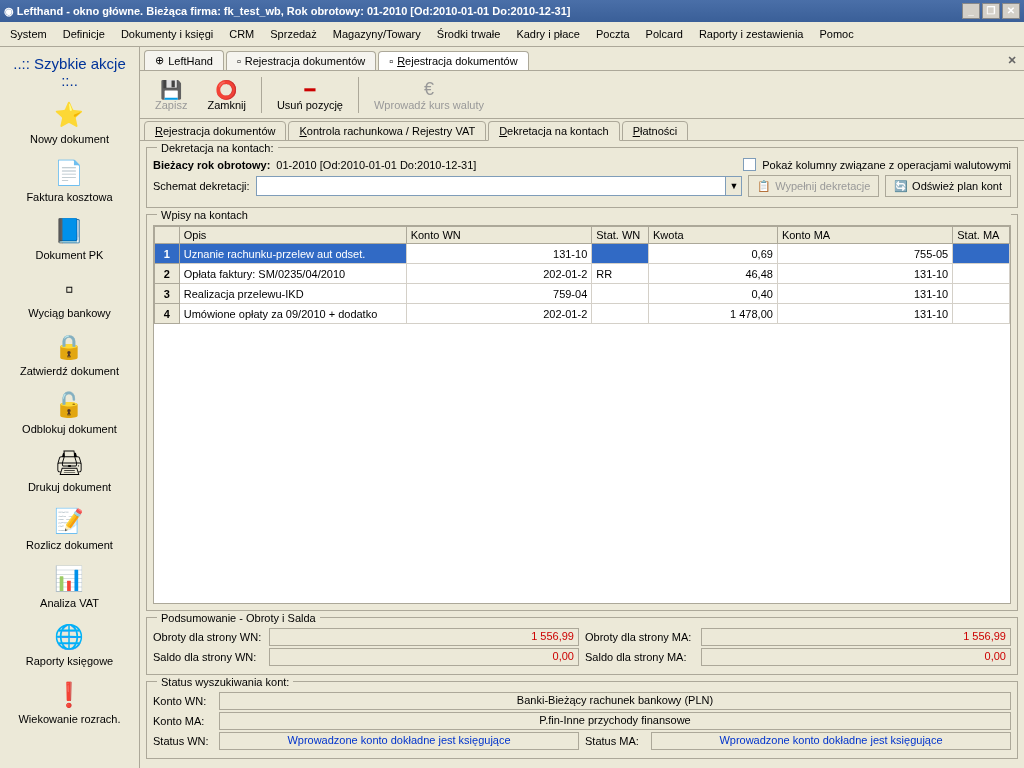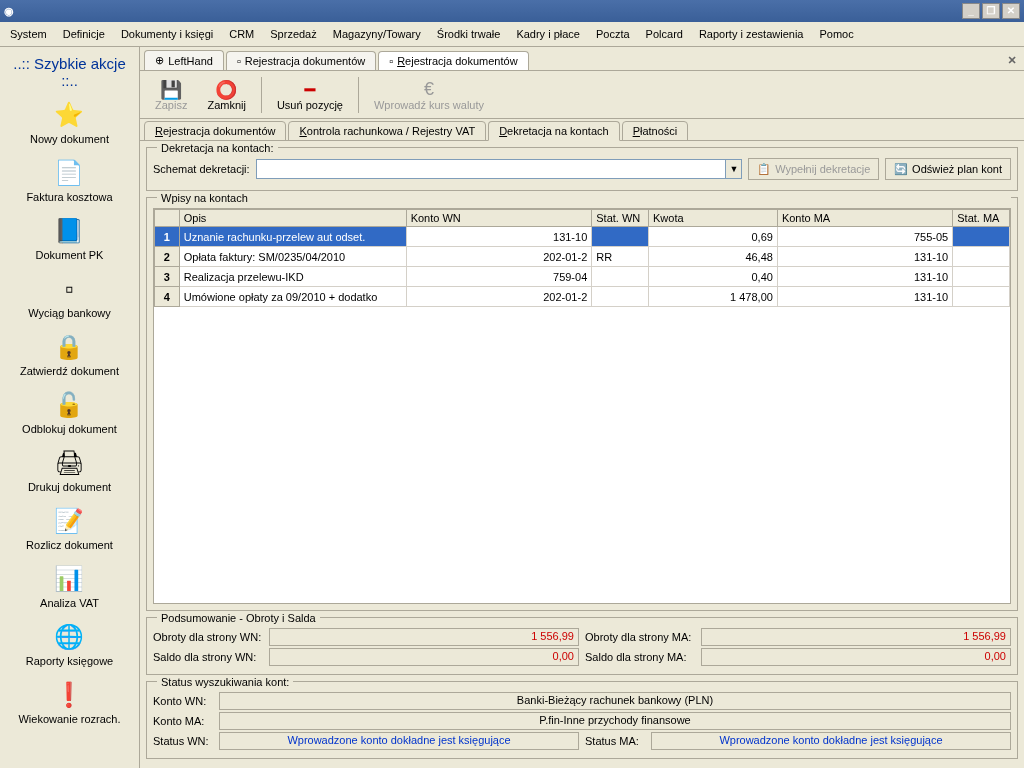--- a/index.html
+++ b/index.html
@@ -54,20 +54,21 @@
 .summary-box.red { color: #c00; }
 .status-box { flex: 1; height: 18px; border: 1px solid #aca899; background: #ece9d8; text-align: center; padding: 1px 4px; }
 .status-box.blue { color: #0033cc; }
 .u { text-decoration: underline; }
 </style>
 </head>
 <body>
 
 <div class="titlebar">
   <span>◉</span>&nbsp;
+  <span>Lefthand - okno główne. Bieżąca firma: fk_test_wb, Rok obrotowy: 01-2010 [Od:2010-01-01 Do:2010-12-31]</span>
   <div class="titlebar-buttons">
     <div class="titlebar-btn">_</div>
     <div class="titlebar-btn">❐</div>
     <div class="titlebar-btn">✕</div>
   </div>
 </div>
 
 <div class="menubar" id="menubar">
     <span>System</span>
     <span>Definicje</span>
@@ -178,20 +179,27 @@
         <div class="subtab"><span class="u">K</span>ontrola rachunkowa / Rejestry VAT</div>
         <div class="subtab active"><span class="u">D</span>ekretacja na kontach</div>
         <div class="subtab"><span class="u">P</span>łatności</div>
       </div>
 
     <div class="panel">
       <div class="fieldset">
         <span class="fieldset-title">Dekretacja na kontach:</span>
         <div class="fieldset-body">
           <div class="row">
+            <label><b>Bieżacy rok obrotowy:</b></label>
+            <span>01-2010 [Od:2010-01-01 Do:2010-12-31]</span>
+            <div style="flex:1"></div>
+            <div class="checkbox"></div>
+            <label>Pokaż kolumny związane z operacjami walutowymi</label>
+          </div>
+          <div class="row">
             <label>Schemat dekretacji:</label>
             <div class="select">
               <span class="select-arrow">▼</span>
             </div>
             <div class="btn disabled">
               <span>📋</span>
               <span>Wypełnij dekretacje</span>
             </div>
             <div class="btn">
               <span>🔄</span>

